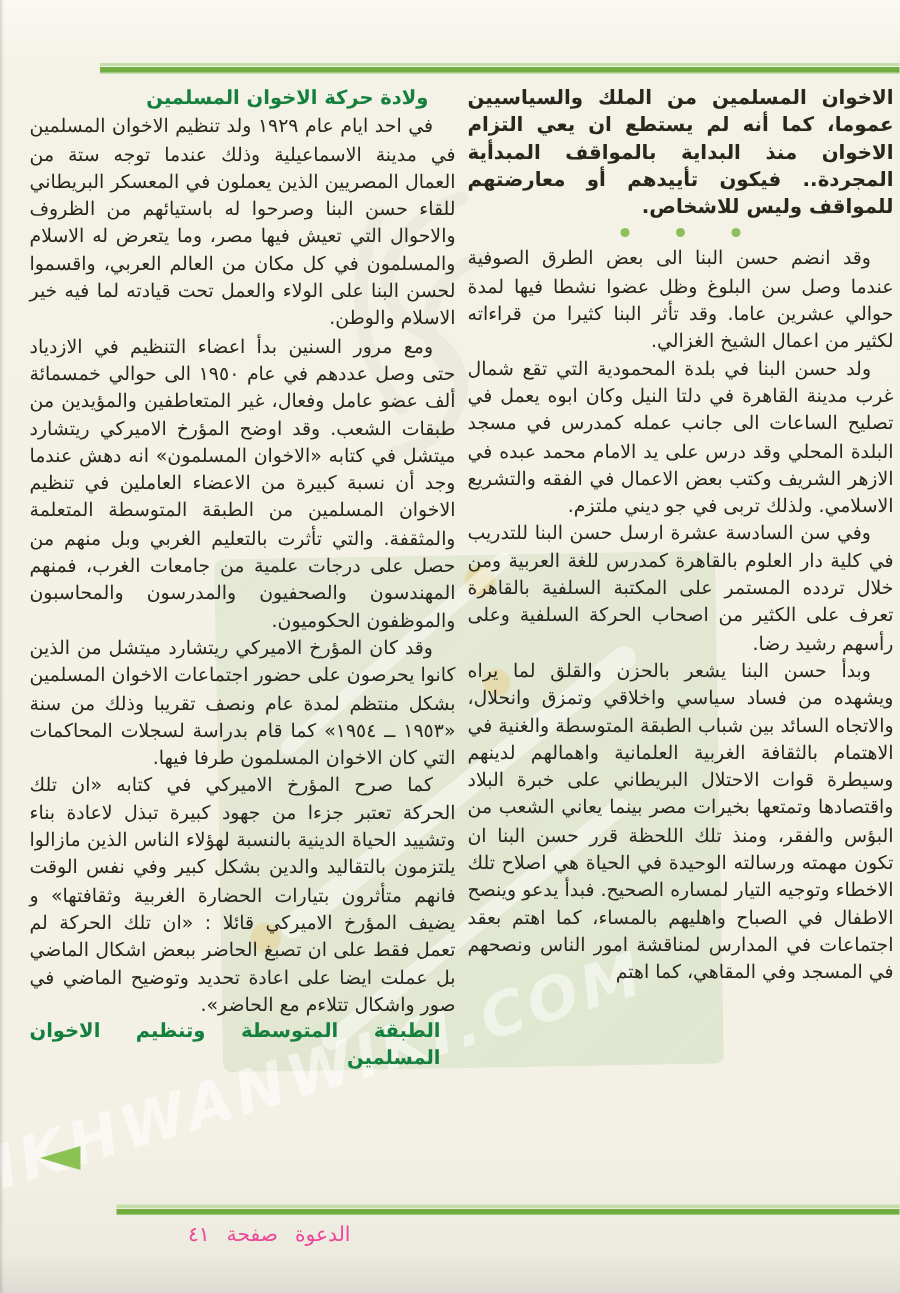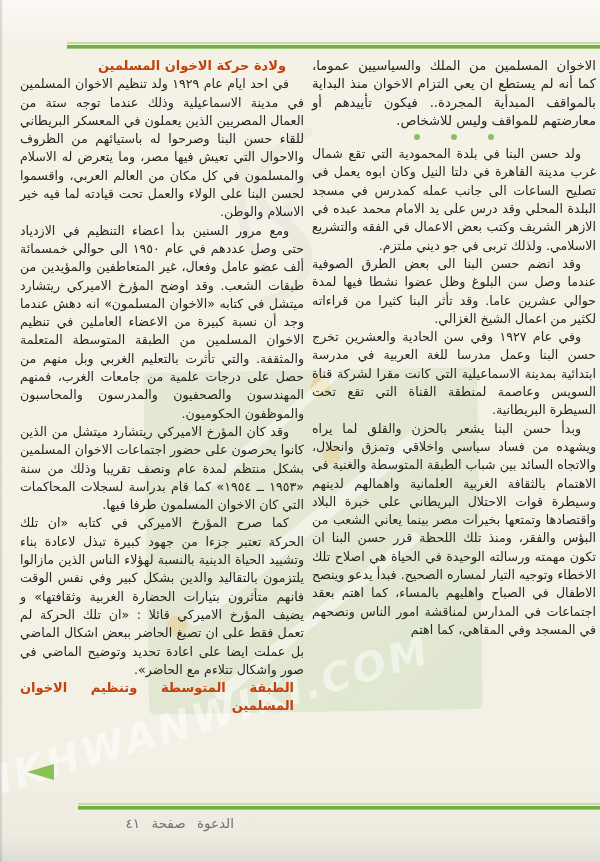--- a/index.html
+++ b/index.html
@@ -15,33 +15,33 @@
     background:linear-gradient(180deg,#c4dca8 0 2px,rgba(0,0,0,0) 2px 3px,#72ad41 3px 6px,#9cc979 6px 7px);}
   .rule-top{top:42px;left:67px;right:0;}
   .rule-bottom{top:803px;left:78px;right:0;}
 
   .col{position:absolute;top:57px;direction:rtl;text-align:justify;
     color:#28261f;font-size:12.6px;line-height:18.3px;}
   .col p{margin:0;text-indent:15px;}
   .col p.noindent{text-indent:0;}
   .col-right{right:4px;width:284px;}
   .col-left{left:20px;width:284px;}
-  .lead{font-weight:400;font-size:13.2px;letter-spacing:.1px;}
-  h3.head{margin:0;font-size:13px;font-weight:700;padding-right:18px;color:#c2410c;}
+  .lead{font-weight:700;font-size:13.2px;letter-spacing:.1px;}
+  h3.head{margin:0;font-size:13px;font-weight:700;padding-right:18px;color:#15803d;}
   h3.head2{padding-right:10px;}
 
   .dots{display:flex;justify-content:center;gap:31px;margin:4px 0 3px;height:8px;}
   .dot{width:6px;height:6px;border-radius:50%;background:#8cc05a;}
 
   .arrow-left{position:absolute;left:27px;top:764px;width:0;height:0;
     border-top:8px solid transparent;border-bottom:8px solid transparent;
     border-right:27px solid #8cc154;}
 
   .footer{position:absolute;left:76px;top:815px;width:158px;direction:rtl;
-    font-size:13.5px;color:#737373;word-spacing:7px;letter-spacing:.5px;}
+    font-size:13.5px;color:#ec4899;word-spacing:7px;letter-spacing:.5px;}
 
   
   .wm{position:absolute;pointer-events:none;}
   .wm-callig{left:213px;top:112px;opacity:.6;}
   .wm-stamp{left:146px;top:370px;width:334px;height:342px;opacity:1;
     background:
       radial-gradient(circle at 53% 5%, rgba(231,178,62,.30) 0 9px, rgba(0,0,0,0) 11px),
       radial-gradient(circle at 56% 25%, rgba(231,178,62,.26) 0 8px, rgba(0,0,0,0) 10px),
       radial-gradient(circle at 9% 74%, rgba(231,178,62,.26) 0 9px, rgba(0,0,0,0) 11px),
       linear-gradient(135deg, rgba(150,193,122,.16), rgba(150,193,122,.20));
@@ -77,23 +77,23 @@
   <div class="rule rule-bottom"></div>
   <div class="edge-left"></div>
 
   <div class="col col-right">
     <p class="lead noindent">الاخوان المسلمين من الملك والسياسيين عموما، كما أنه لم يستطع ان يعي التزام الاخوان منذ البداية بالمواقف المبدأية المجردة.. فيكون تأييدهم أو معارضتهم للمواقف وليس للاشخاص.</p>
     <div class="dots">
       <span class="dot"></span>
       <span class="dot"></span>
       <span class="dot"></span>
     </div>
+    <p>وقد انضم حسن البنا الى بعض الطرق الصوفية عندما وصل سن البلوغ وظل عضوا نشطا فيها لمدة حوالي عشرين عاما. وقد تأثر البنا كثيرا من قراءاته لكثير من اعمال الشيخ الغزالي.</p>
     <p>ولد حسن البنا في بلدة المحمودية التي تقع شمال غرب مدينة القاهرة في دلتا النيل وكان ابوه يعمل في تصليح الساعات الى جانب عمله كمدرس في مسجد البلدة المحلي وقد درس على يد الامام محمد عبده في الازهر الشريف وكتب بعض الاعمال في الفقه والتشريع الاسلامي. ولذلك تربى في جو ديني ملتزم.</p>
-    <p>وقد انضم حسن البنا الى بعض الطرق الصوفية عندما وصل سن البلوغ وظل عضوا نشطا فيها لمدة حوالي عشرين عاما. وقد تأثر البنا كثيرا من قراءاته لكثير من اعمال الشيخ الغزالي.</p>
-    <p>وفي عام ١٩٢٧ وفي سن الحادية والعشرين تخرج حسن البنا وعمل مدرسا للغة العربية في مدرسة ابتدائية بمدينة الاسماعيلية التي كانت مقرا لشركة قناة السويس وعاصمة لمنطقة القناة التي تقع تحت السيطرة البريطانية.</p>
+    <p>وفي سن السادسة عشرة ارسل حسن البنا للتدريب في كلية دار العلوم بالقاهرة كمدرس للغة العربية ومن خلال تردده المستمر على المكتبة السلفية بالقاهرة تعرف على الكثير من اصحاب الحركة السلفية وعلى رأسهم رشيد رضا.</p>
     <p>وبدأ حسن البنا يشعر بالحزن والقلق لما يراه ويشهده من فساد سياسي واخلاقي وتمزق وانحلال، والاتجاه السائد بين شباب الطبقة المتوسطة والغنية في الاهتمام بالثقافة الغربية العلمانية واهمالهم لدينهم وسيطرة قوات الاحتلال البريطاني على خبرة البلاد واقتصادها وتمتعها بخيرات مصر بينما يعاني الشعب من البؤس والفقر، ومنذ تلك اللحظة قرر حسن البنا ان تكون مهمته ورسالته الوحيدة في الحياة هي اصلاح تلك الاخطاء وتوجيه التيار لمساره الصحيح. فبدأ يدعو وينصح الاطفال في الصباح واهليهم بالمساء، كما اهتم بعقد اجتماعات في المدارس لمناقشة امور الناس ونصحهم في المسجد وفي المقاهي، كما اهتم</p>
   </div>
 
   <div class="col col-left">
     <h3 class="head">ولادة حركة الاخوان المسلمين</h3>
     <p>في احد ايام عام ١٩٢٩ ولد تنظيم الاخوان المسلمين في مدينة الاسماعيلية وذلك عندما توجه ستة من العمال المصريين الذين يعملون في المعسكر البريطاني للقاء حسن البنا وصرحوا له باستيائهم من الظروف والاحوال التي تعيش فيها مصر، وما يتعرض له الاسلام والمسلمون في كل مكان من العالم العربي، واقسموا لحسن البنا على الولاء والعمل تحت قيادته لما فيه خير الاسلام والوطن.</p>
     <p>ومع مرور السنين بدأ اعضاء التنظيم في الازدياد حتى وصل عددهم في عام ١٩٥٠ الى حوالي خمسمائة ألف عضو عامل وفعال، غير المتعاطفين والمؤيدين من طبقات الشعب. وقد اوضح المؤرخ الاميركي ريتشارد ميتشل في كتابه «الاخوان المسلمون» انه دهش عندما وجد أن نسبة كبيرة من الاعضاء العاملين في تنظيم الاخوان المسلمين من الطبقة المتوسطة المتعلمة والمثقفة. والتي تأثرت بالتعليم الغربي وبل منهم من حصل على درجات علمية من جامعات الغرب، فمنهم المهندسون والصحفيون والمدرسون والمحاسبون والموظفون الحكوميون.</p>
     <p>وقد كان المؤرخ الاميركي ريتشارد ميتشل من الذين كانوا يحرصون على حضور اجتماعات الاخوان المسلمين بشكل منتظم لمدة عام ونصف تقريبا وذلك من سنة «١٩٥٣ ــ ١٩٥٤» كما قام بدراسة لسجلات المحاكمات التي كان الاخوان المسلمون طرفا فيها.</p>
     <p>كما صرح المؤرخ الاميركي في كتابه «ان تلك الحركة تعتبر جزءا من جهود كبيرة تبذل لاعادة بناء وتشييد الحياة الدينية بالنسبة لهؤلاء الناس الذين مازالوا يلتزمون بالتقاليد والدين بشكل كبير وفي نفس الوقت فانهم متأثرون بتيارات الحضارة الغربية وثقافتها» و يضيف المؤرخ الاميركي قائلا : «ان تلك الحركة لم تعمل فقط على ان تصبغ الحاضر ببعض اشكال الماضي بل عملت ايضا على اعادة تحديد وتوضيح الماضي في صور واشكال تتلاءم مع الحاضر».</p>
     <h3 class="head head2">الطبقة المتوسطة وتنظيم الاخوان المسلمين</h3>

